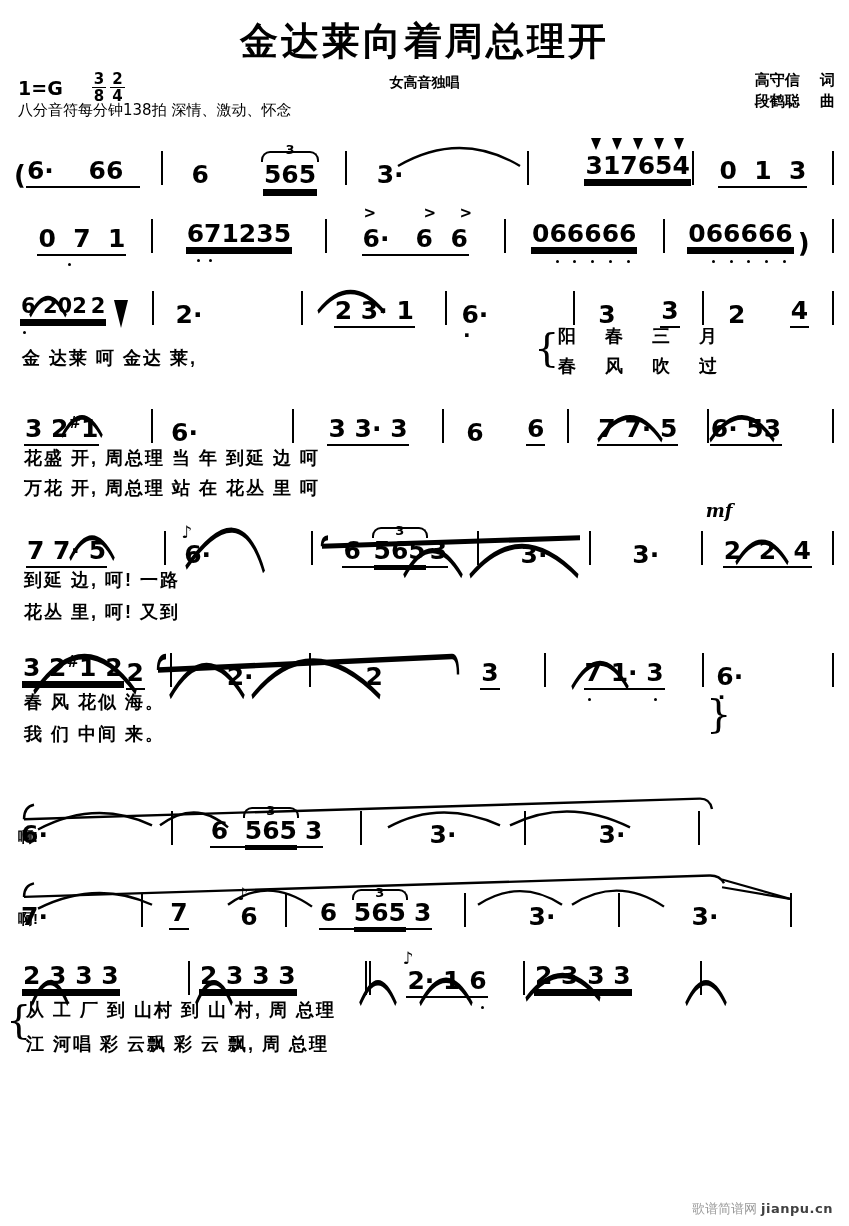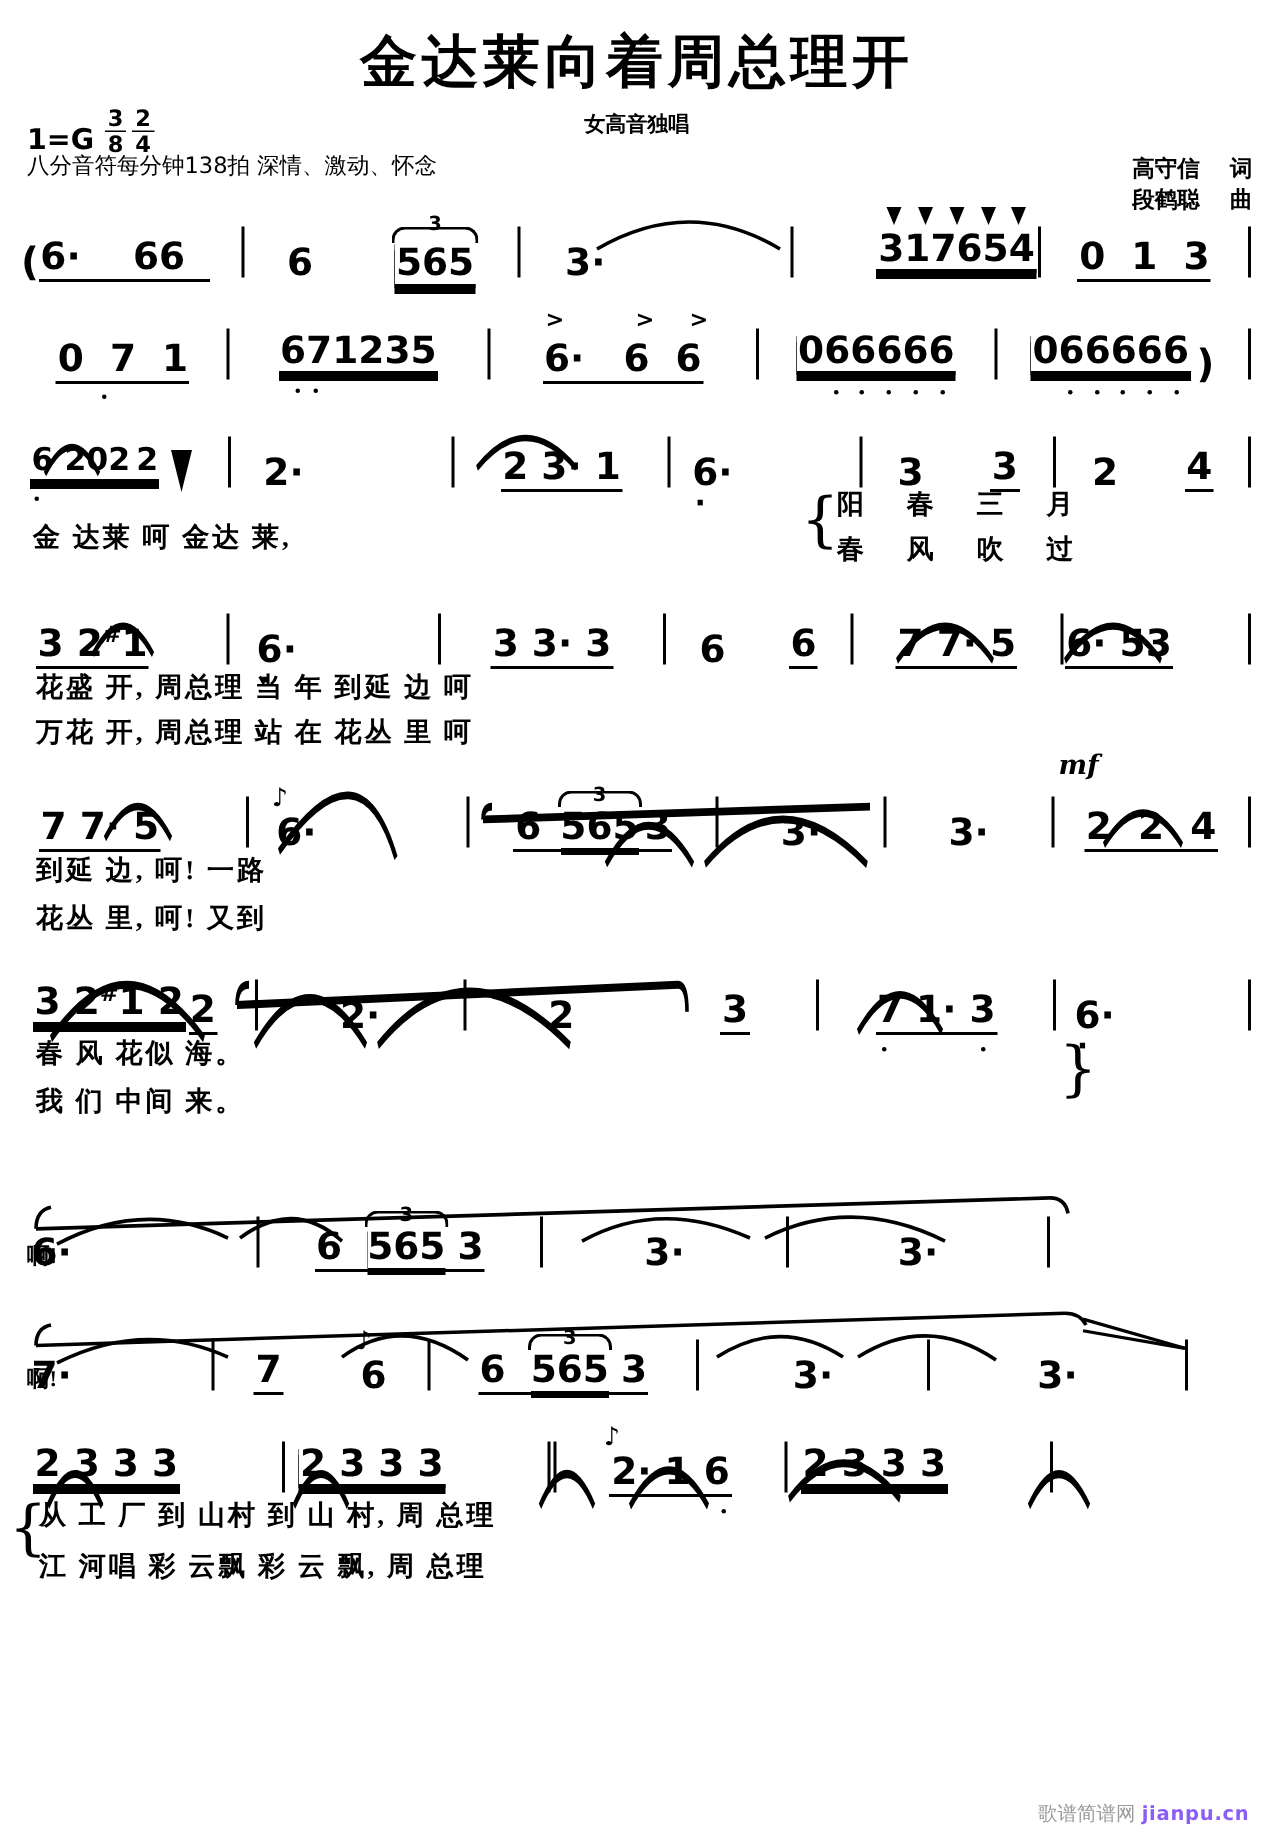--- a/index.html
+++ b/index.html
@@ -21,40 +21,40 @@
     font-weight:700;
     font-size:38px;
     letter-spacing:3px;
     padding-top:22px;
     line-height:1;
   }
   .hdr{position:relative;height:62px;margin-top:10px;}
   .key-sig{
     position:absolute;left:18px;top:2px;
     font-weight:700;font-size:19px;
-    display:flex;align-items:flex-end;gap:2px;
+    display:flex;align-items:center;gap:24px;
   }
   .keyeq{font-size:19px;font-weight:700;line-height:22px;}
   .timesig{display:inline-flex;gap:4px;margin-left:5px;}
   .frac{display:inline-flex;flex-direction:column;align-items:center;line-height:1;font-size:15px;font-weight:700;}
   .frac .num{padding:0 2px;}
   .frac .den{border-top:1.6px solid #000;padding:1px 2px 0;}
   .tempo{
     position:absolute;left:18px;top:31px;
     font-size:15px;font-weight:400;letter-spacing:0px;
     white-space:nowrap;
   }
   .voice{
     position:absolute;left:0;right:0;top:4px;
     text-align:center;font-size:14px;font-weight:700;
   }
   .credits{
     position:absolute;right:14px;top:0px;
     font-size:15px;font-weight:700;line-height:21px;
-    text-align:right;white-space:nowrap;margin-top:32px;
+    text-align:right;white-space:nowrap;
   }
   .credits span.role{display:inline-block;width:30px;text-align:right;}
 
   
   .system{position:relative;width:849px;}
   .notes-row{
     position:relative;
     height:56px;
     display:flex;
     align-items:flex-end;
@@ -110,41 +110,41 @@
     position:absolute;top:-11px;left:-2px;right:-2px;height:9px;
     border:2px solid #000;border-bottom:none;border-radius:9px 9px 0 0;
   }
 
   
   .slur-layer{position:absolute;left:0;top:0;width:100%;height:100%;pointer-events:none;overflow:visible;}
 
   
   .lyr{
     position:absolute;
-    font-family:Liberation Serif, serif;
+    font-family:Liberation Sans, sans-serif;
     font-size:18px;font-weight:700;white-space:nowrap;
   }
   .brace{
     position:absolute;font-size:40px;font-weight:400;line-height:34px;
     font-family:"DejaVu Serif","Liberation Serif",serif;
   }
   .dyn{
     position:absolute;font-family:"DejaVu Serif","Liberation Serif",serif;
     font-style:italic;font-weight:700;font-size:18px;
   }
   .mordent{position:absolute;font-size:17px;font-weight:700;line-height:1;}
   .accent{position:absolute;font-size:15px;font-weight:700;line-height:1;}
   .paren{font-size:26px;font-weight:700;line-height:26px;}
 
   .watermark{
     position:absolute;right:16px;bottom:8px;
     font-size:13px;color:#9a9a9a;
     font-family:"DejaVu Sans","Liberation Sans",sans-serif;
   }
-  .watermark b{color:#8b5cf6;font-weight:700;letter-spacing:.5px;text-align:right;}
+  .watermark b{color:#404040;font-weight:700;letter-spacing:.5px;text-align:right;}
 </style>
 </head>
 <body>
 
 <div class="sheet">
 
   <div class="title">金达莱向着周总理开</div>
 
   <div class="hdr">
     <div class="key-sig">

